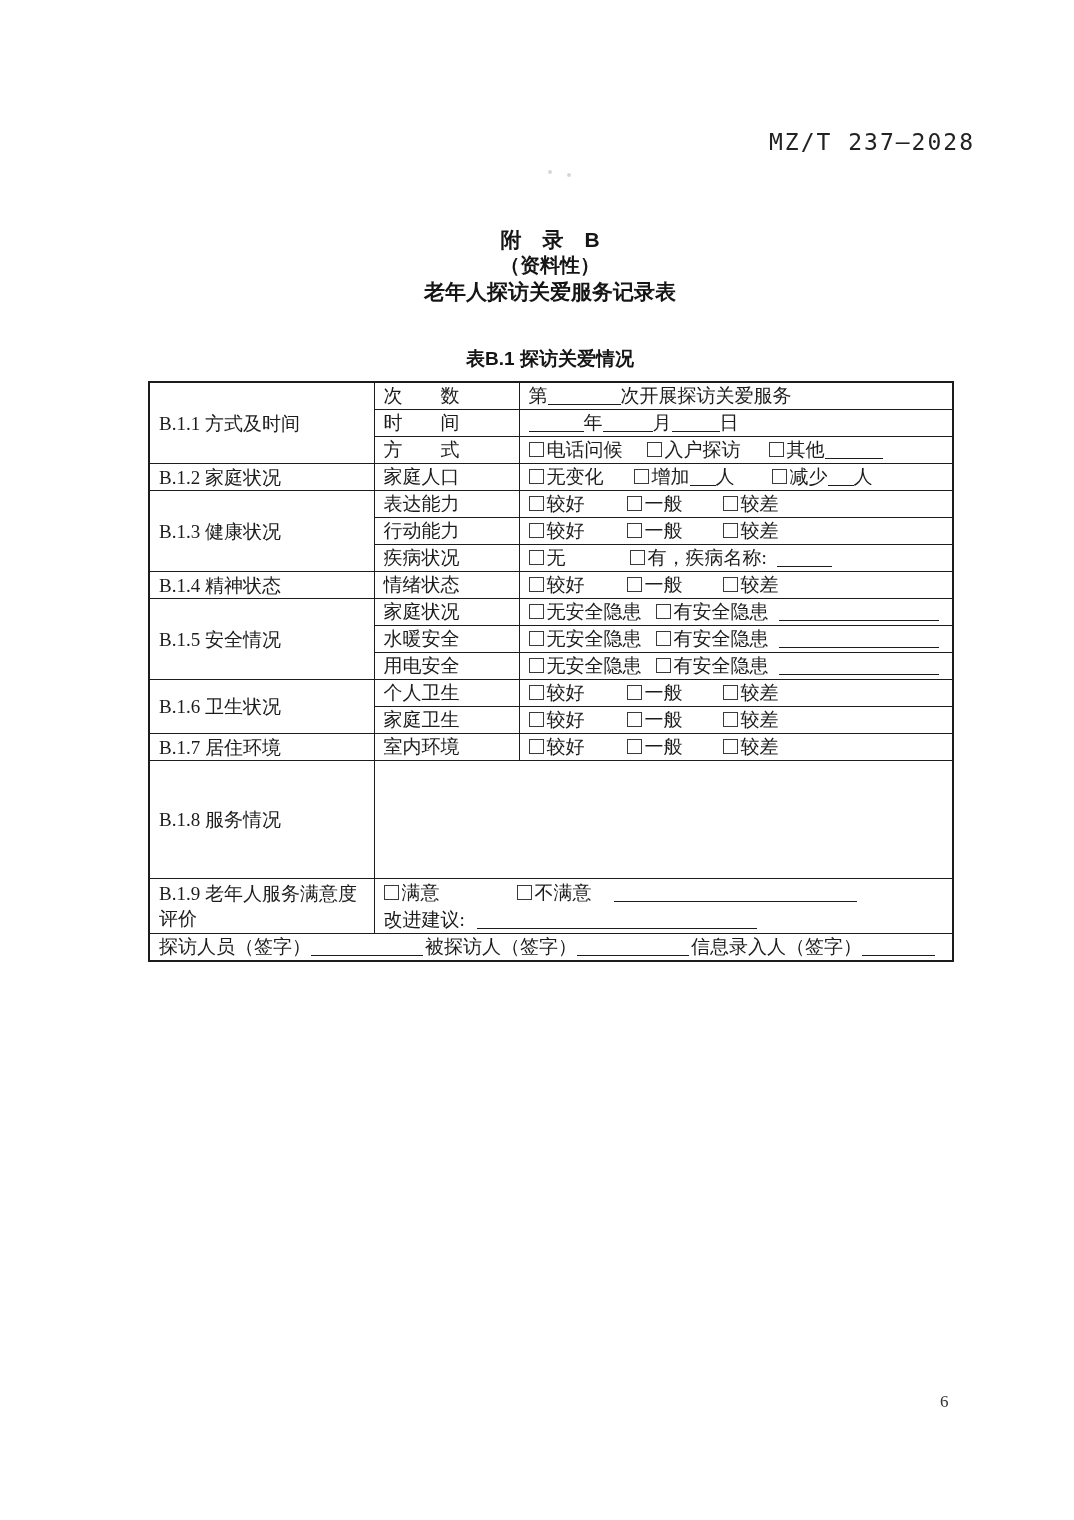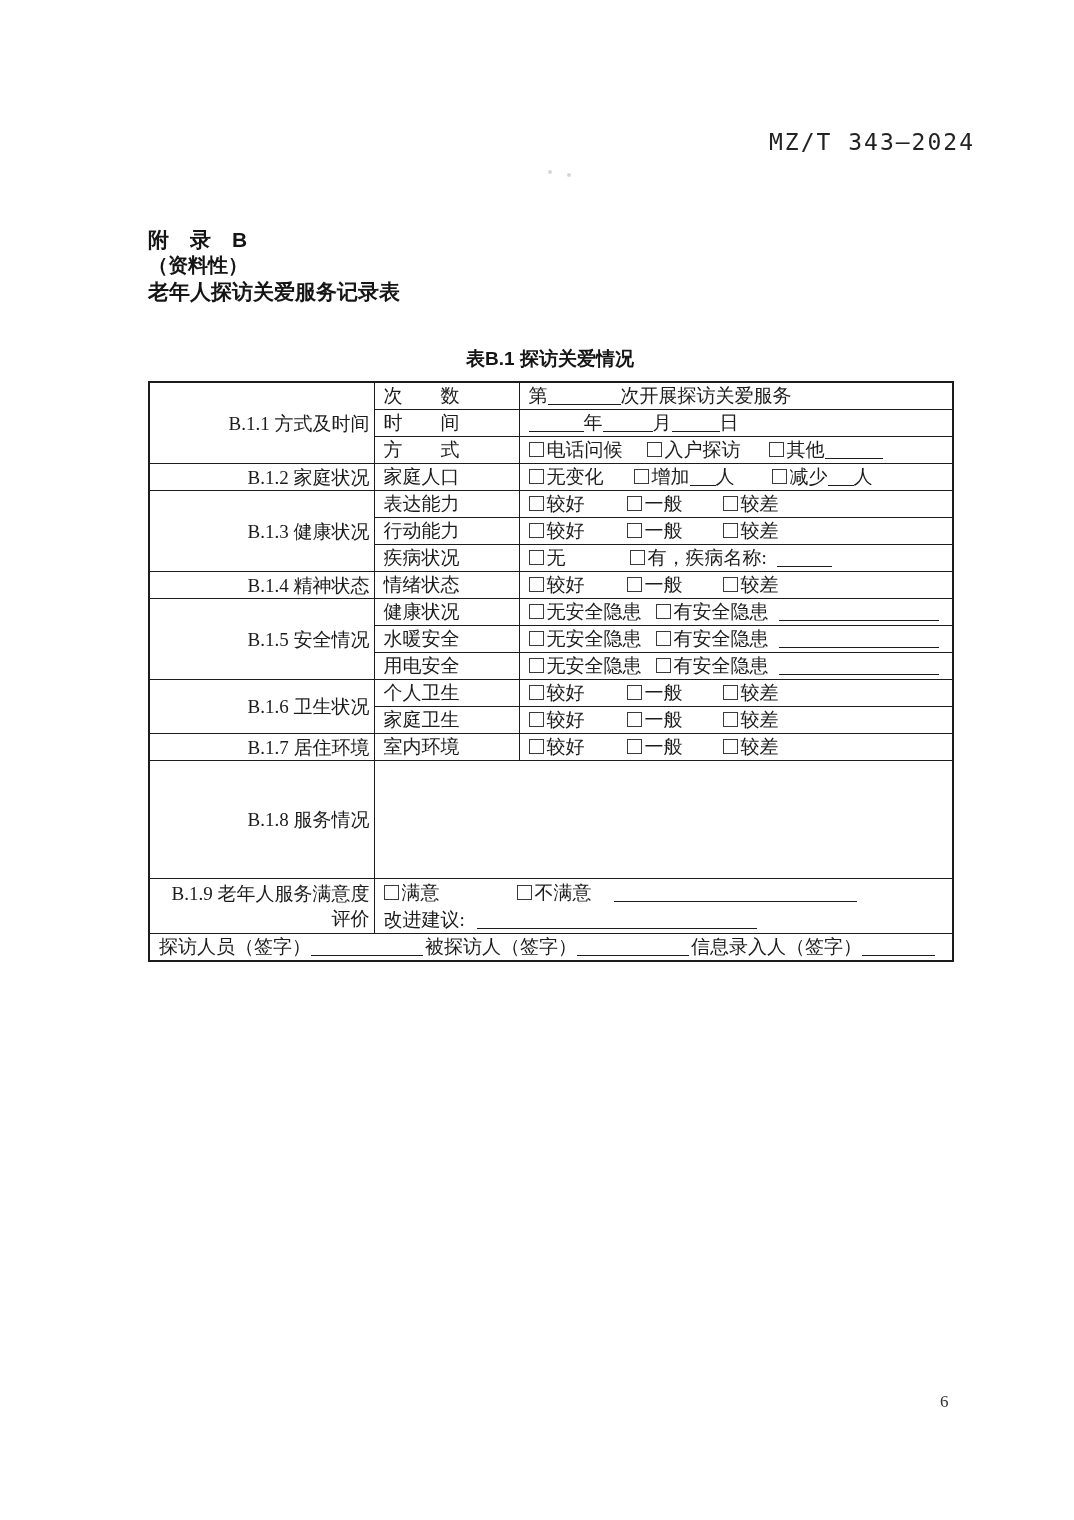--- a/index.html
+++ b/index.html
@@ -13,20 +13,21 @@
     overflow:hidden;
   }
   .doc-code{
     position:absolute;top:129px;right:99px;
     font-family:"DejaVu Sans Mono",monospace;
     font-size:23px;letter-spacing:2px;color:#222;
   }
   .scan-dot{position:absolute;width:4px;height:4px;background:#d7d7d7;border-radius:50%;}
   .title-block{
     position:absolute;top:227px;left:148px;width:804px;
+    text-align:center;
     font-family:"Liberation Sans",sans-serif;
     font-weight:700;color:#151515;
   }
   .t1{font-size:21px;line-height:26px;}
   .t2{font-size:20px;line-height:25px;}
   .t3{font-size:21px;line-height:27px;}
   .intro{
     position:absolute;top:314px;left:166px;
     font-size:19px;line-height:23px;
   }
@@ -41,21 +42,21 @@
     width:804px;border-collapse:collapse;table-layout:fixed;
     border:2px solid #1c1c1c;
     font-size:19px;
   }
   table.record td{
     border:1px solid #1c1c1c;
     vertical-align:middle;
     overflow:hidden;
     padding:0 4px 0 9px;
   }
-  td.c1{padding:0 6px 0 8px;line-height:25px;white-space:normal;text-align:right;}
+  td.c1{padding:0 6px 0 8px;line-height:25px;white-space:normal;}
   td.c2{white-space:nowrap;}
   td.c3{white-space:nowrap;}
   td.cmerge{white-space:nowrap;padding:0 4px 0 8px;}
   td.cfull{white-space:nowrap;padding:0 4px 0 7px;}
   .mline{height:27px;line-height:27px;}
   .blank{display:inline-block;height:14px;border-bottom:1px solid #1c1c1c;vertical-align:-3px;}
   .gap{display:inline-block;height:1px;}
   .opt{white-space:nowrap;}
   .cbox{
     display:inline-block;width:13px;height:13px;
@@ -65,21 +66,21 @@
   .page-number{
     position:absolute;top:1392px;left:940px;
     font-size:17px;color:#333;
   }
 </style>
 </head>
 <body>
 
 <div class="page">
 
-  <div class="doc-code">MZ/T 343—2024</div>
+  <div class="doc-code">MZ/T 237—2028</div>
 
   <div class="scan-dot" style="top:170px;left:548px;"></div>
   <div class="scan-dot" style="top:173px;left:567px;"></div>
 
   <div class="title-block">
     <div class="t1">附　录　B</div>
     <div class="t2">（资料性）</div>
     <div class="t3">老年人探访关爱服务记录表</div>
   </div>
 
@@ -124,21 +125,21 @@
           <td class="c2">疾病状况</td>
           <td class="c3"><span class="opt"><span class="cbox"></span><span class="cblabel">无</span></span><span class="gap" style="width: 64px;"></span><span class="opt"><span class="cbox"></span><span class="cblabel">有，疾病名称:</span></span><span class="gap" style="width: 10px;"></span><span class="blank" style="width: 55px;"></span></td>
         </tr>
         <tr style="height: 26px;">
           <td class="c1" rowspan="1">B.1.4 精神状态</td>
           <td class="c2">情绪状态</td>
           <td class="c3"><span class="opt"><span class="cbox"></span><span class="cblabel">较好</span></span><span class="gap" style="width: 42px;"></span><span class="opt"><span class="cbox"></span><span class="cblabel">一般</span></span><span class="gap" style="width: 40px;"></span><span class="opt"><span class="cbox"></span><span class="cblabel">较差</span></span></td>
         </tr>
         <tr style="height: 26px;">
           <td class="c1" rowspan="3">B.1.5 安全情况</td>
-          <td class="c2">健康状况</td>
+          <td class="c2">家庭状况</td>
           <td class="c3"><span class="opt"><span class="cbox"></span><span class="cblabel">无安全隐患</span></span><span class="gap" style="width: 14px;"></span><span class="opt"><span class="cbox"></span><span class="cblabel">有安全隐患</span></span><span class="gap" style="width: 10px;"></span><span class="blank" style="width: 160px;"></span></td>
         </tr>
         <tr style="height: 26px;">
           <td class="c2">水暖安全</td>
           <td class="c3"><span class="opt"><span class="cbox"></span><span class="cblabel">无安全隐患</span></span><span class="gap" style="width: 14px;"></span><span class="opt"><span class="cbox"></span><span class="cblabel">有安全隐患</span></span><span class="gap" style="width: 10px;"></span><span class="blank" style="width: 160px;"></span></td>
         </tr>
         <tr style="height: 26px; padding-left: 28px;">
           <td class="c2">用电安全</td>
           <td class="c3"><span class="opt"><span class="cbox"></span><span class="cblabel">无安全隐患</span></span><span class="gap" style="width: 14px;"></span><span class="opt"><span class="cbox"></span><span class="cblabel">有安全隐患</span></span><span class="gap" style="width: 10px;"></span><span class="blank" style="width: 160px;"></span></td>
         </tr>

